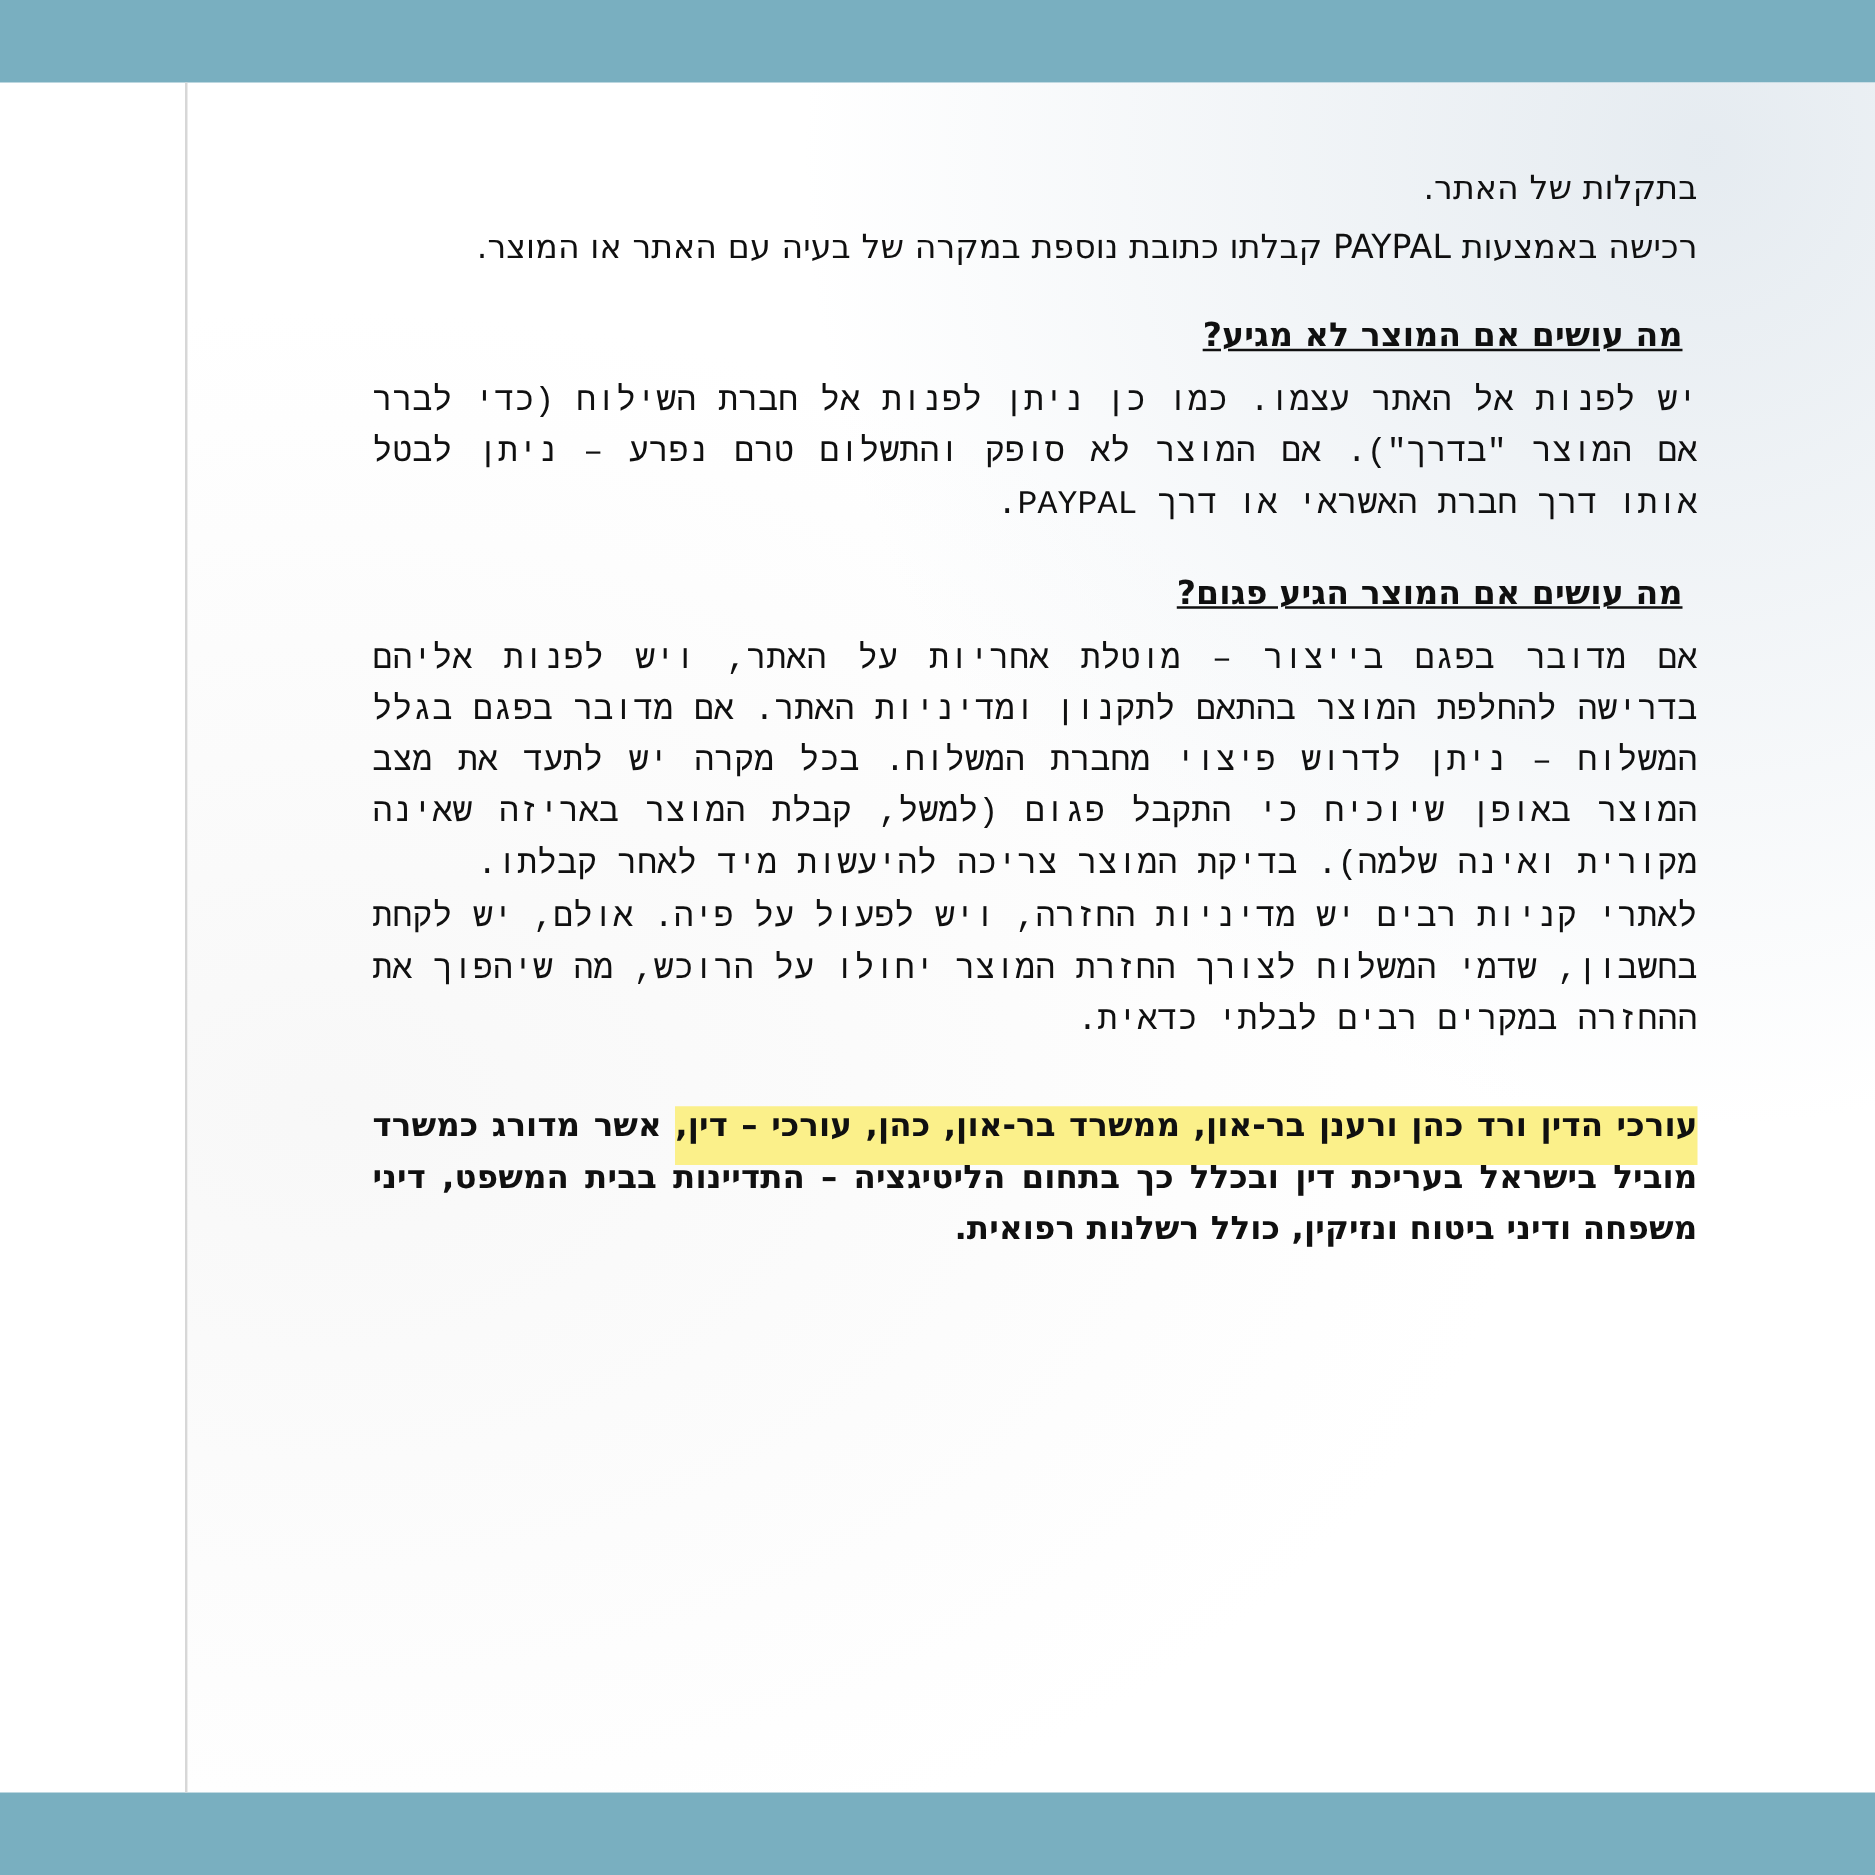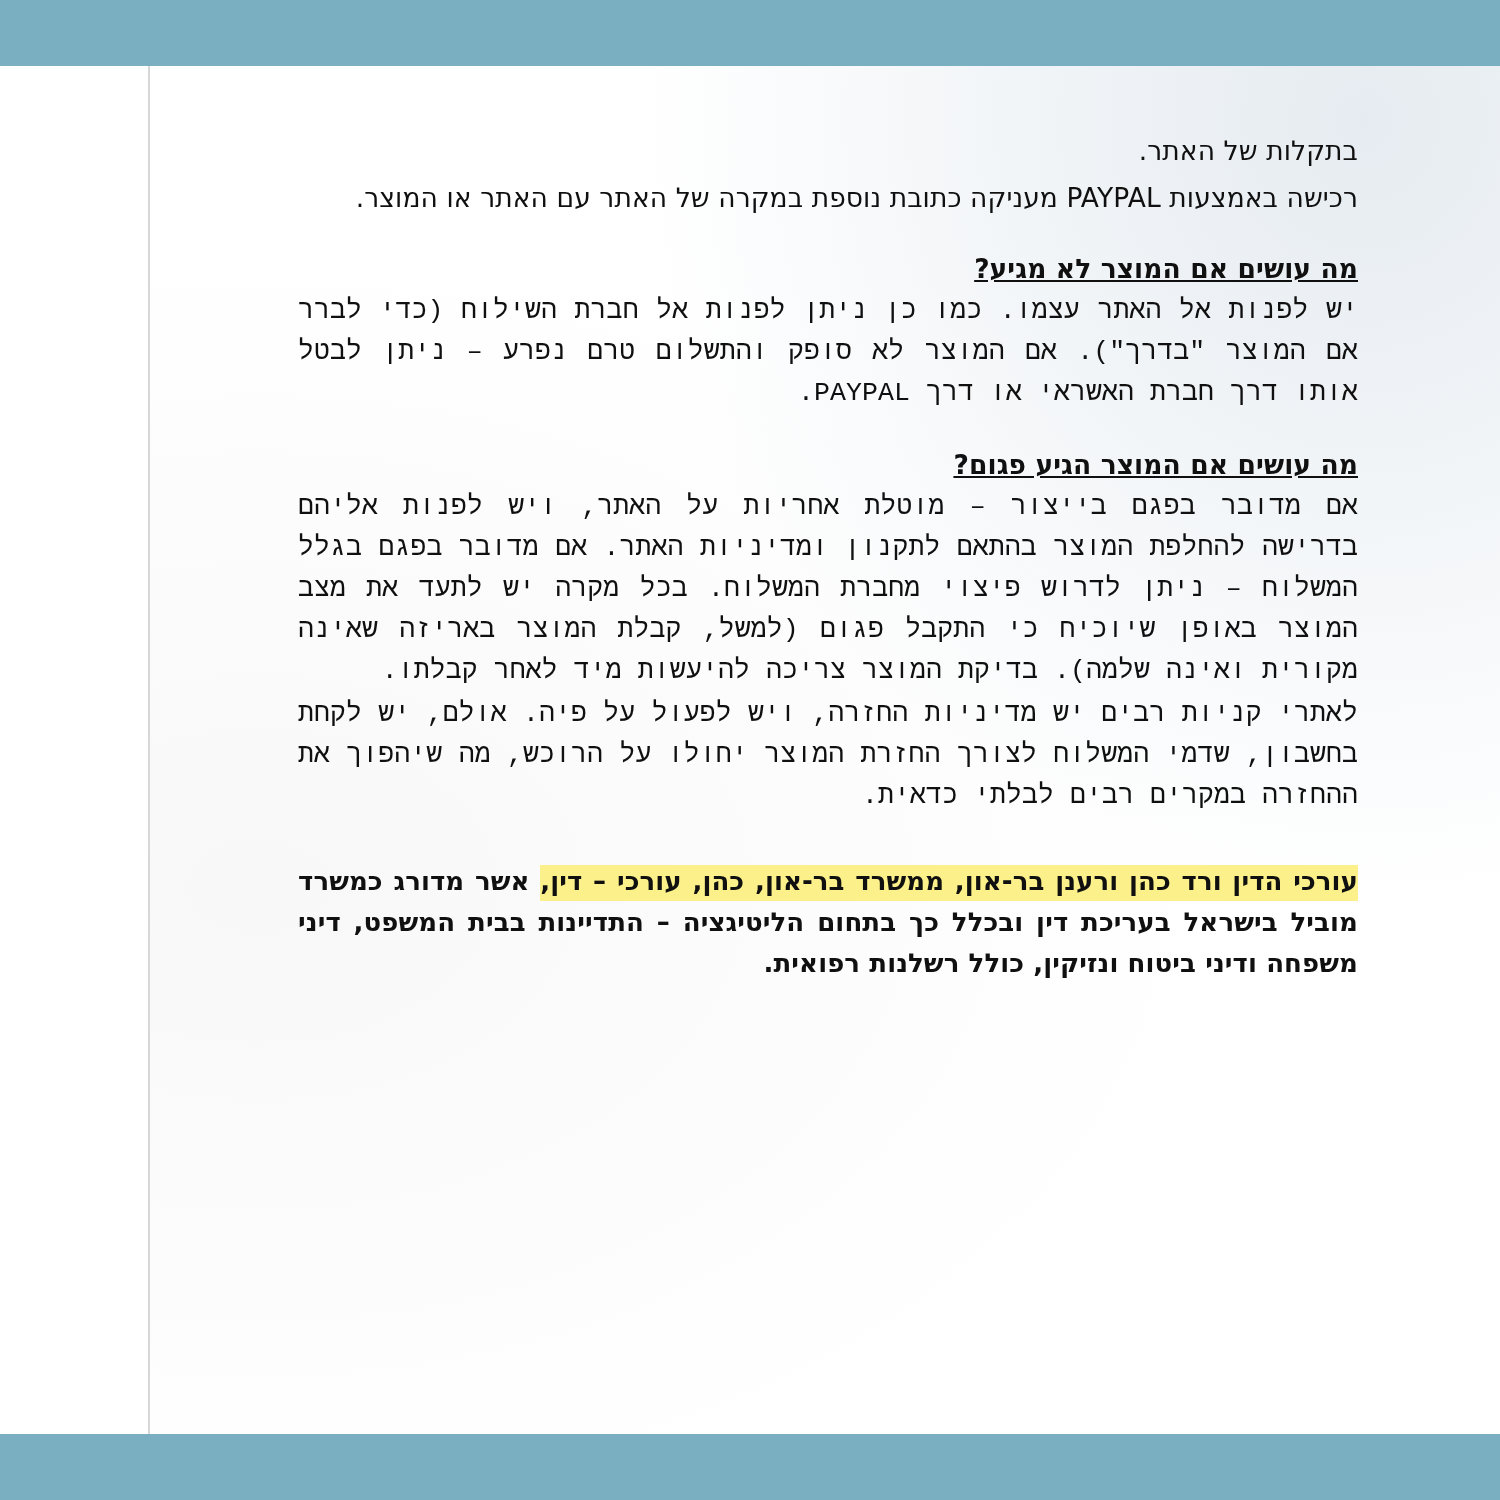--- a/index.html
+++ b/index.html
@@ -64,55 +64,55 @@
     text-align-last: right;
   }
   .lead {
     margin-bottom: 6px;
   }
   .heading {
     font-weight: bold;
     text-decoration: underline;
     font-size: 26.5px;
     line-height: 41px;
-    margin: 0;
+    margin: 12px;
   }
   .gap-before-heading {
     margin-top: 30px;
   }
   .gap-after-heading {
     margin-top: 2px;
     font-family: Liberation Mono, monospace;
   }
   .signature-block {
     margin-top: 44px;
     font-weight: bold;
     font-size: 26px;
     line-height: 41px;
     text-align: justify;
     text-align-last: right;
   }
   .hl {
     background: #fbf08a;
     box-decoration-break: clone;
     -webkit-box-decoration-break: clone;
-    padding: 1px 0 5px 0;
+    padding: 1px 0 16px 0;
   }
 </style>
 </head>
 <body>
 
 <div class="page-frame"></div>
 <div class="page-edge"></div>
 <div class="scan-tint"></div>
 
 <div class="doc">
 
   <p class="body-text lead">בתקלות של האתר.</p>
-  <p class="body-text">רכישה באמצעות PAYPAL מעניקה כתובת נוספת במקרה של האתר עם האתר או המוצר.</p>
+  <p class="body-text">רכישה באמצעות PAYPAL קבלתו כתובת נוספת במקרה של בעיה עם האתר או המוצר.</p>
 
   <p class="heading gap-before-heading">מה עושים אם המוצר לא מגיע?</p>
   <p class="body-text gap-after-heading">יש לפנות אל האתר עצמו. כמו כן ניתן לפנות אל חברת השילוח (כדי לברר אם המוצר "בדרך"). אם המוצר לא סופק והתשלום טרם נפרע – ניתן לבטל אותו דרך חברת האשראי או דרך PAYPAL.</p>
 
   <p class="heading gap-before-heading">מה עושים אם המוצר הגיע פגום?</p>
   <p class="body-text gap-after-heading">אם מדובר בפגם בייצור – מוטלת אחריות על האתר, ויש לפנות אליהם בדרישה להחלפת המוצר בהתאם לתקנון ומדיניות האתר. אם מדובר בפגם בגלל המשלוח – ניתן לדרוש פיצוי מחברת המשלוח. בכל מקרה יש לתעד את מצב המוצר באופן שיוכיח כי התקבל פגום (למשל, קבלת המוצר באריזה שאינה מקורית ואינה שלמה). בדיקת המוצר צריכה להיעשות מיד לאחר קבלתו.</p>
 
   <p class="body-text gap-after-heading">לאתרי קניות רבים יש מדיניות החזרה, ויש לפעול על פיה. אולם, יש לקחת בחשבון, שדמי המשלוח לצורך החזרת המוצר יחולו על הרוכש, מה שיהפוך את ההחזרה במקרים רבים לבלתי כדאית.</p>
 
   <p class="signature-block"><span class="hl">עורכי הדין ורד כהן ורענן בר-און, ממשרד בר-און, כהן, עורכי – דין,</span><span> אשר מדורג כמשרד מוביל בישראל בעריכת דין ובכלל כך בתחום הליטיגציה – התדיינות בבית המשפט, דיני משפחה ודיני ביטוח ונזיקין, כולל רשלנות רפואית.</span></p>

